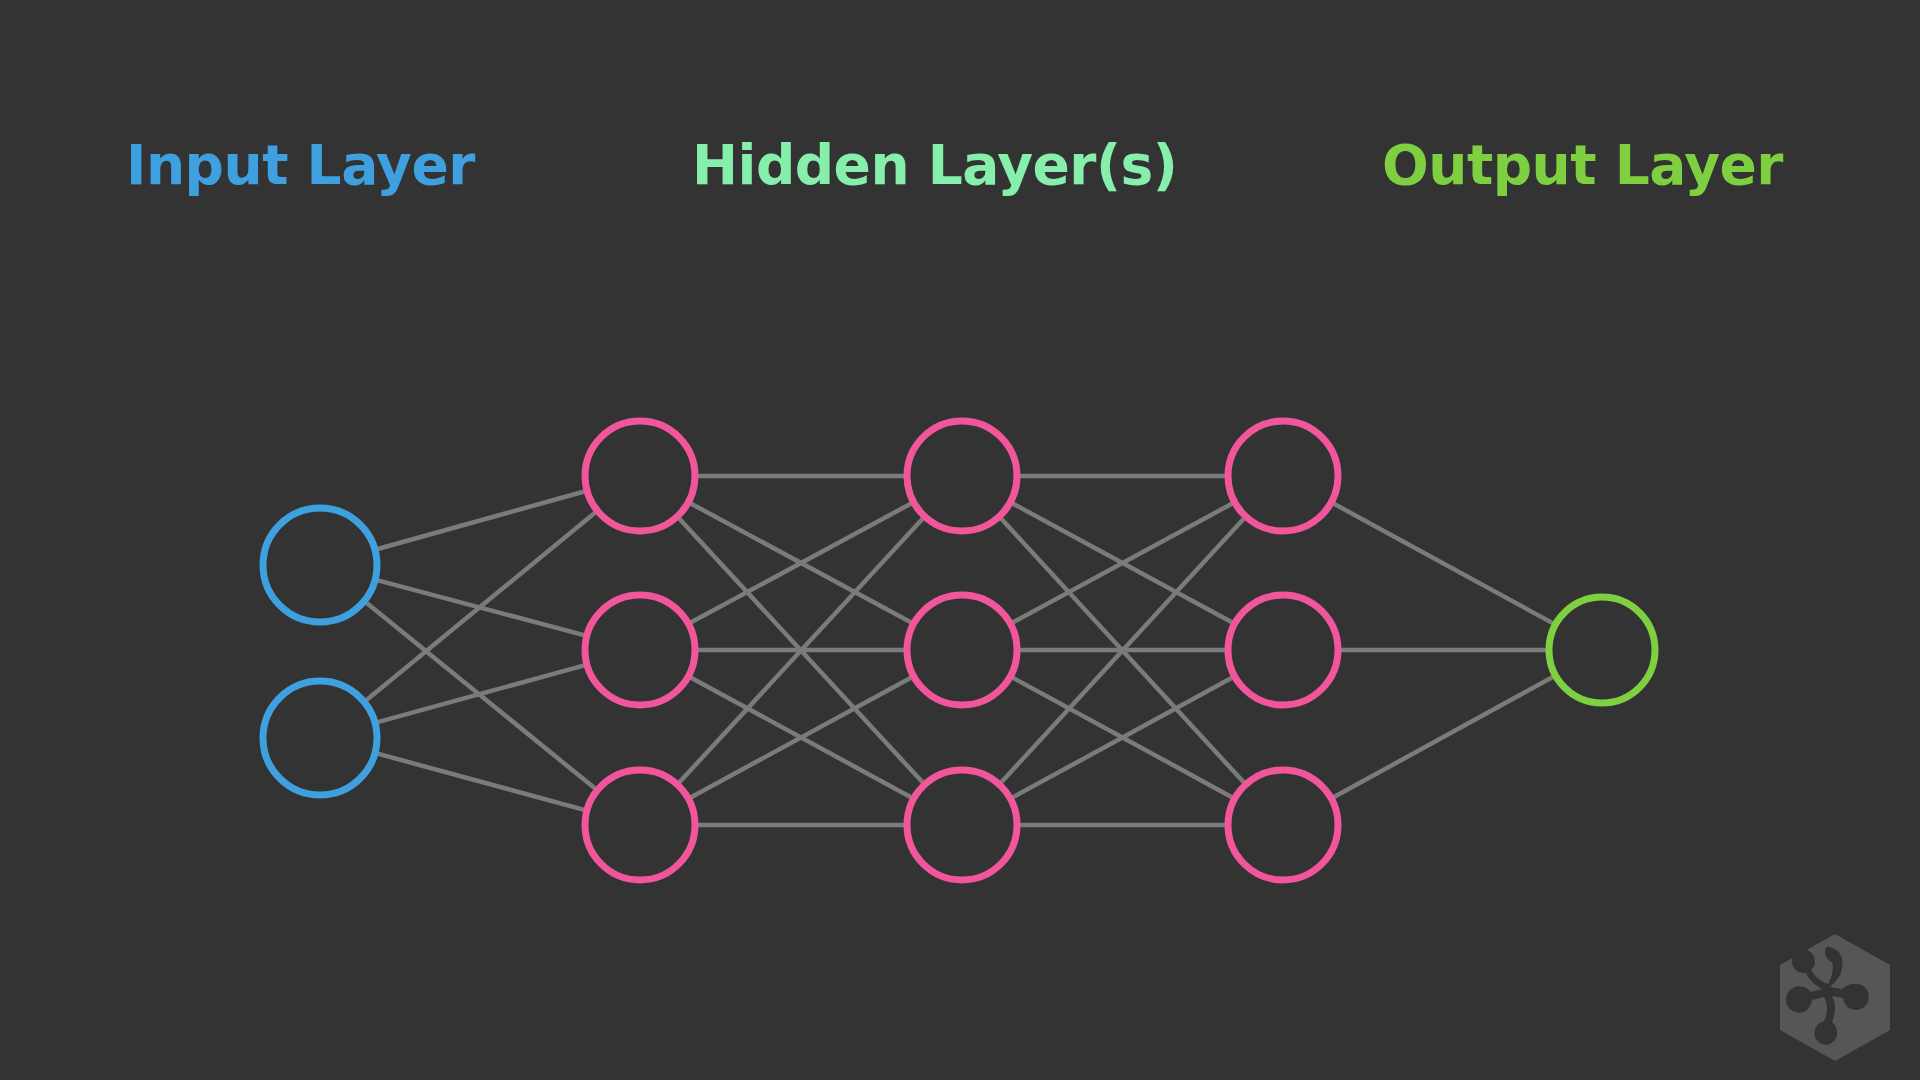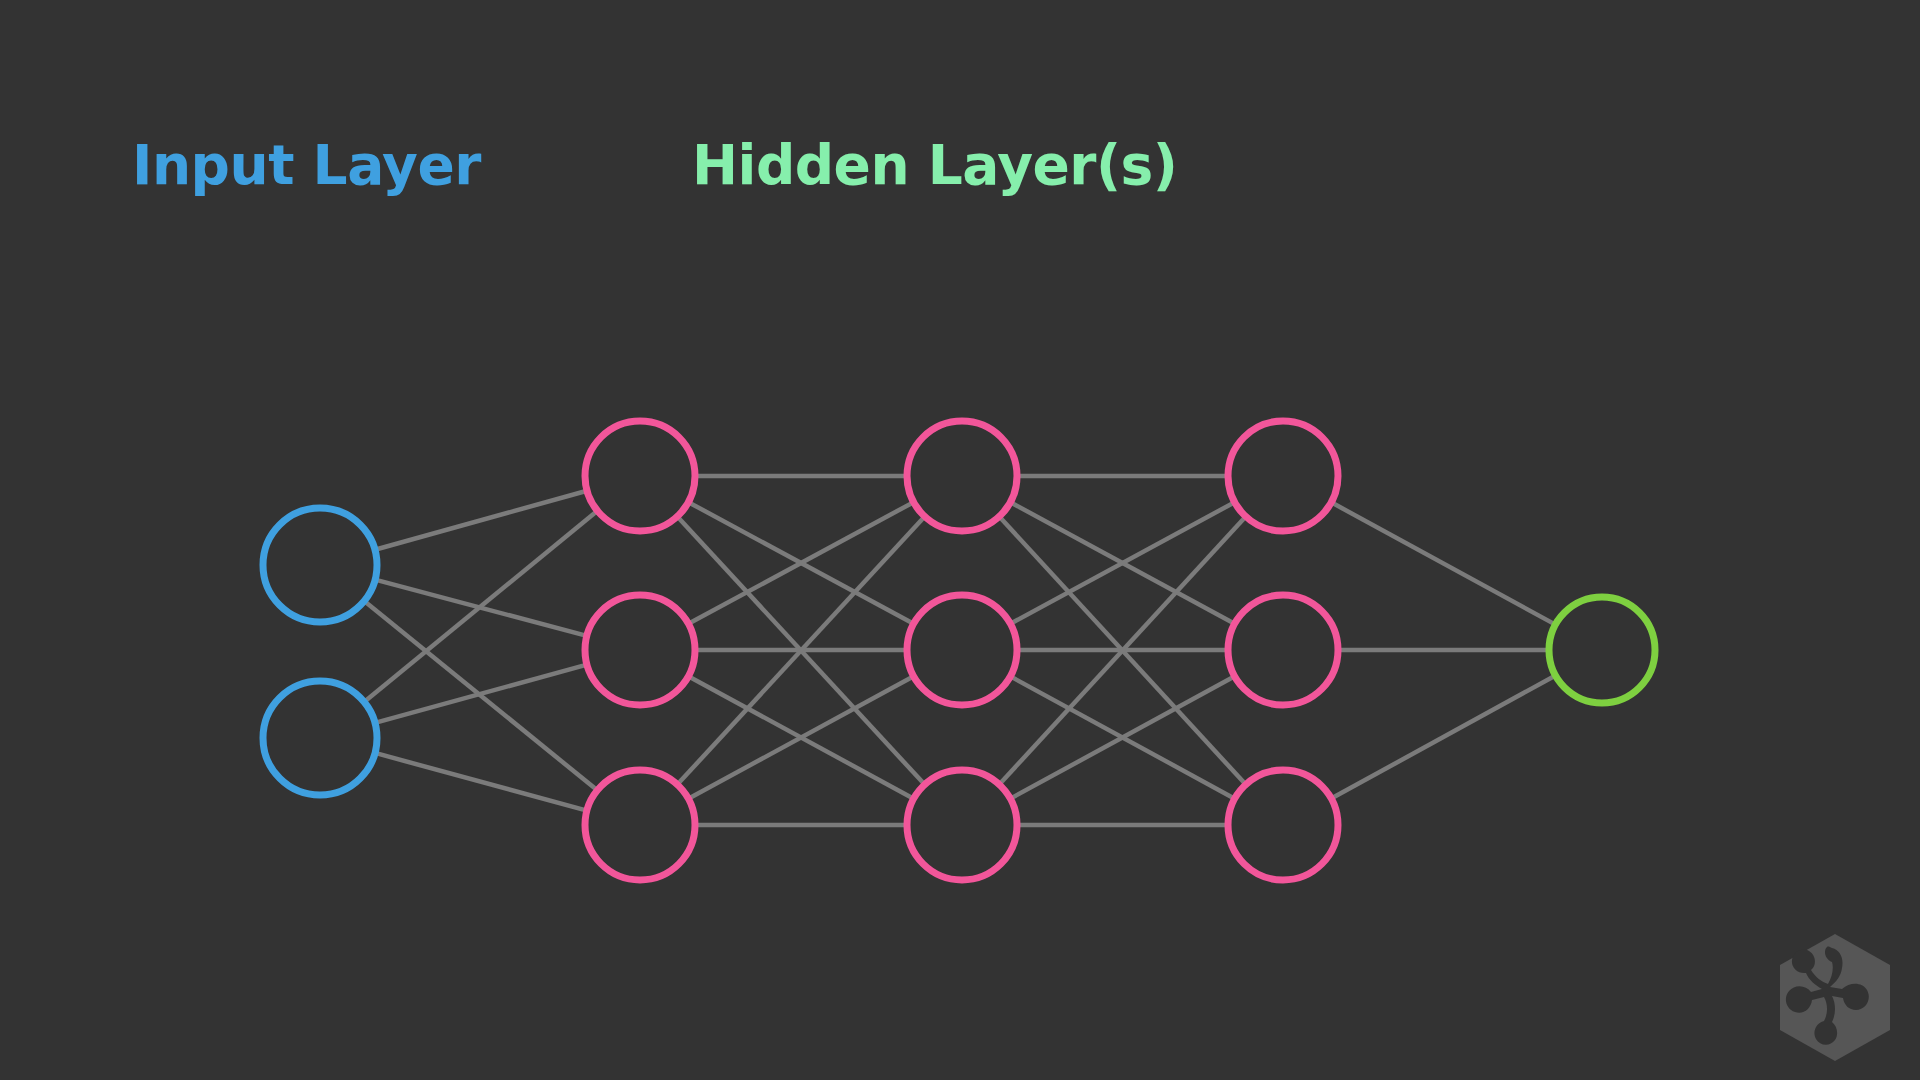--- a/index.html
+++ b/index.html
@@ -31,21 +31,21 @@
   .layer-label {
     position: absolute;
     font-family: "DejaVu Sans", "Liberation Sans", sans-serif;
     font-weight: bold;
     font-size: 55px;
     letter-spacing: -0.5px;
     line-height: 1;
     white-space: nowrap;
     user-select: none;
   }
-  #label-input    { left: 132px;  top: 138px; }
+  #label-input    { left: 126px;  top: 138px; }
   #label-hidden   { left: 692px;  top: 138px; }
   #label-output   { left: 1382px; top: 138px; }
   #watermark {
     position: absolute;
     left: 1770px;
     top: 930px;
     width: 130px;
     height: 135px;
     opacity: 1;
   }
@@ -98,20 +98,21 @@
         <circle cx="1283" cy="650" r="55" fill="none" stroke="#f2569a" stroke-width="7"></circle>
         <circle cx="1283" cy="825" r="55" fill="none" stroke="#f2569a" stroke-width="7"></circle>
         <circle cx="1602" cy="650" r="53" fill="none" stroke="#7ed040" stroke-width="7"></circle>
       </g>
   </svg>
 
   <div class="layer-label" id="label-input" style="color: rgb(63, 160, 224);">Input Layer</div>
 
   <div class="layer-label" id="label-hidden" style="color: #86efac;">Hidden Layer(s)</div>
 
+  <div class="layer-label" id="label-output" style="color: rgb(126, 208, 64);">Output Layer</div>
 
   <div id="watermark">
     <svg viewBox="0 0 130 135" width="130" height="135">
       <path d="M65 4 L120 35 L120 100 L65 131 L10 100 L10 35 Z" fill="#565656" stroke="none"></path>
       <path d="M62 18
                C 70 20, 74 28, 72 38
                C 71 46, 66 52, 60 57
                L 72 59
                C 80 52, 92 52, 97 60
                C 102 69, 96 80, 86 80

